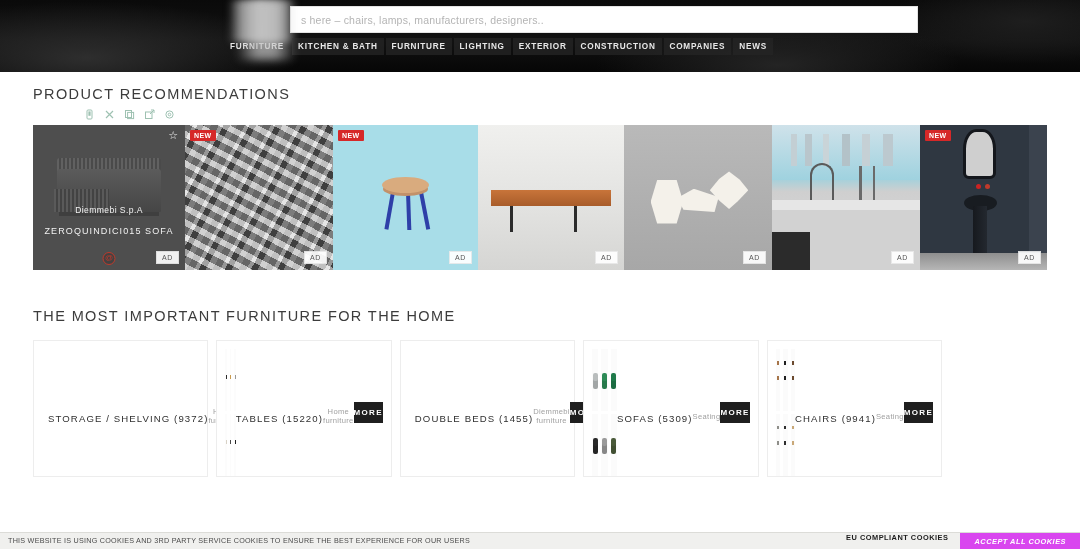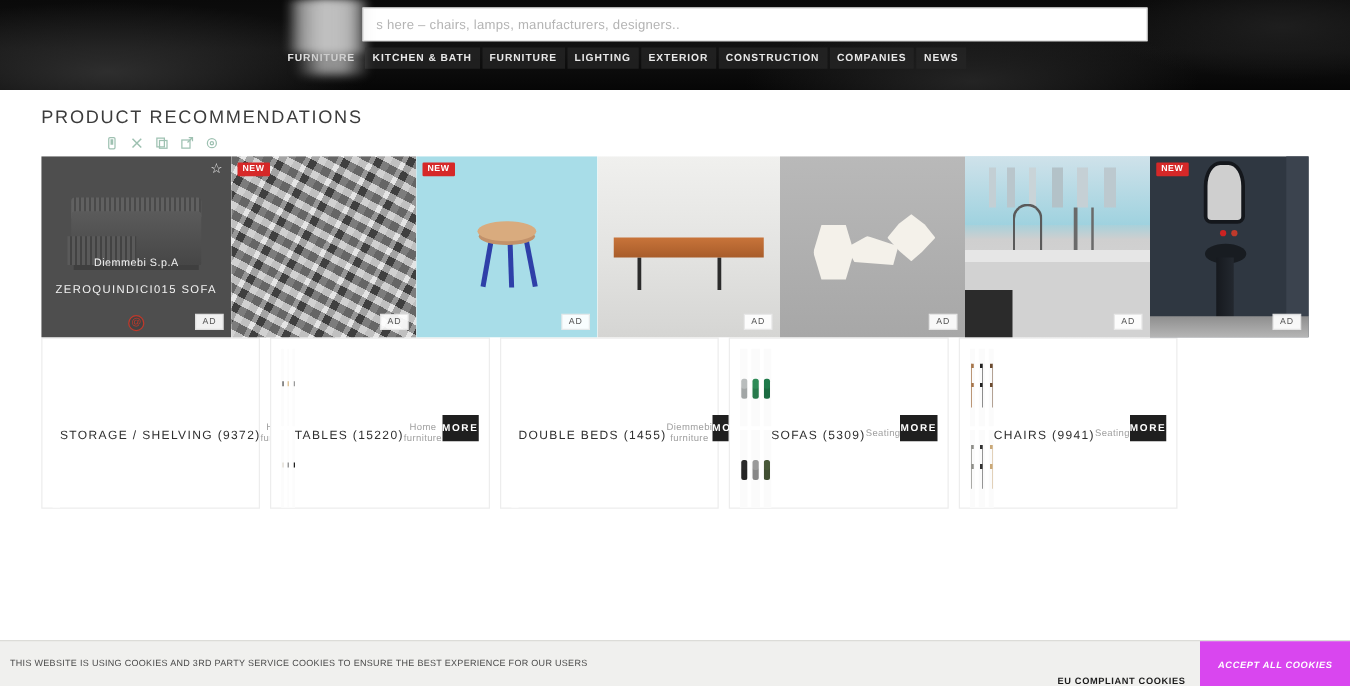--- a/index.html
+++ b/index.html
@@ -349,31 +349,31 @@
   .t-chair::after {
     content:""; position:absolute; left:30%; top:20%; width:40%; height:56%;
     background:
       linear-gradient(180deg,var(--c,#8a6240) 0 10%, transparent 10% 44%, var(--c,#8a6240) 44% 54%, transparent 54% 100%),
       linear-gradient(90deg,var(--c,#8a6240) 0 10%, transparent 10% 90%, var(--c,#8a6240) 90% 100%);
   }
 
   
   .cookie-bar {
     position: fixed; left: 0; bottom: 0;
-    width: 1080px; height: 37px;
+    width: 1080px; height: 17px;
     background: #f0f0ee;
     border-top: 1px solid #dcdcd8;
     display: flex; align-items: center;
     z-index: 50;
   }
   .cookie-text { padding-left: 8px; line-height: 1.45; }
   .cookie-line { font-size: 7.2px; color: #4a4a4a; letter-spacing: .25px; }
   .cookie-line.l2 { color: #6a6a6a; }
   .cookie-privacy { text-decoration: underline; color: #5a5a5a; cursor: pointer; }
-  .cookie-actions { margin-left: auto; display: flex; align-items: flex-end; height: 100%; }
+  .cookie-actions { margin-left: auto; display: flex; align-items: flex-start; height: 100%; }
   .btn-eu {
     font-size: 7.4px; font-weight: 700; letter-spacing: .5px;
     color: #1b1b1b; padding: 0 12px; cursor: pointer;
     background: transparent; border: 0;
     font-family: "Liberation Sans", sans-serif;
   }
   .btn-accept {
     background: #d946ef; color: #fff;
     font-size: 7.4px; font-weight: 700; letter-spacing: .5px;
     padding: 0 14px; height: 100%; cursor: pointer;
@@ -532,20 +532,21 @@
         <div class="bowl"></div>
           <div class="ped"></div>
           <div class="floor"></div>
       </div>
       <div class="badge-new">NEW</div>
       <div class="badge-ad">AD</div>
     </div>
 
   </div>
 
+  <h2 class="section-title" id="cat-title">THE MOST IMPORTANT FURNITURE FOR THE HOME</h2>
 
   <div class="cat-row" id="cat-row">
       <div class="cat-card">
         <div class="cat-grid">
           <div class="thumb t-sideboard" style="--c: #7a4a33;"></div>
           <div class="thumb t-sideboard" style="--c: #c79a5a;"></div>
           <div class="thumb t-sideboard" style="--c: #3b3b3b;"></div>
           <div class="thumb t-shelf" style="--c: #4a4a4a;"></div>
           <div class="thumb t-shelf" style="--c: #5a5a5a;"></div>
           <div class="thumb t-shelf" style="--c: #707070;"></div>

